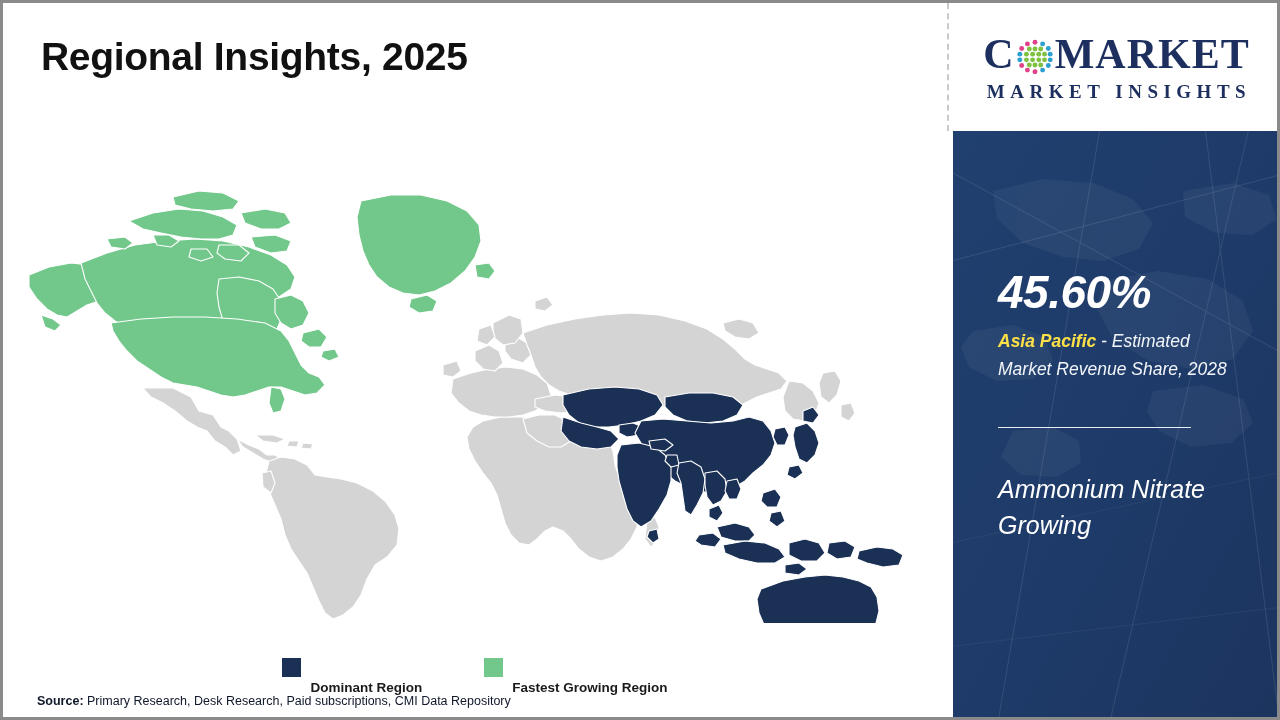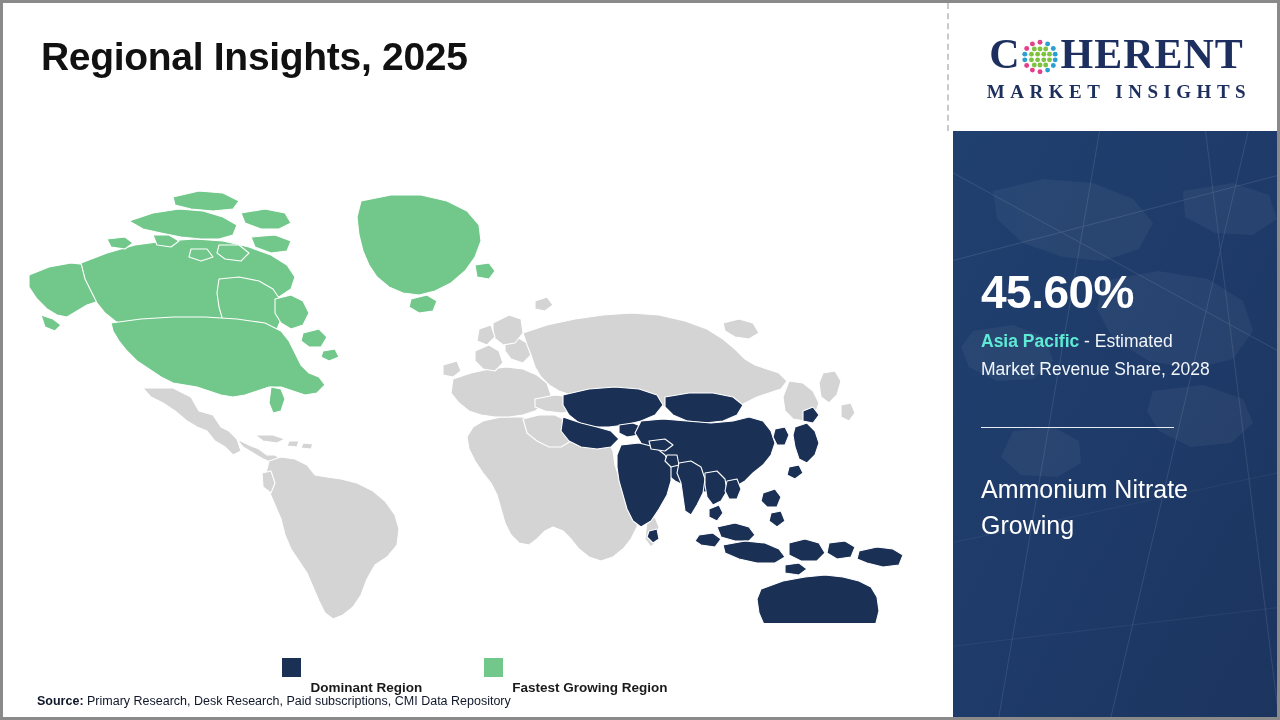--- a/index.html
+++ b/index.html
@@ -99,33 +99,34 @@
   #info-panel{
     position:absolute;left:0;top:128px;width:327px;height:586px;
     background:#1e3a68;
     overflow:hidden;
   }
   #info-bg{
     position:absolute;left:0;top:0;width:327px;height:586px;
     opacity:1;
   }
   #info-content{
-    position:absolute;left:28px;top:0;width:250px;height:586px;
+    position:absolute;left:45px;top:0;width:250px;height:586px;
     z-index:3;
+    font-style:italic;
   }
   #share-value{
     position:absolute;left:0;top:138px;
     font-size:46px;font-weight:bold;color:#ffffff;
     letter-spacing:-0.5px;line-height:1;white-space:nowrap;
   }
   #share-desc{
     position:absolute;left:0;top:196px;width:235px;
     font-size:17.5px;color:#f2f5fa;line-height:1.60;
   }
-  #share-desc .region-name{font-weight:bold;color:#5eead4;text-align:center;}
+  #share-desc .region-name{font-weight:bold;color:#fde047;text-align:center;}
   #panel-rule{
     position:absolute;left:0;top:296px;width:193px;height:0;
     border-top:1.6px solid #e8edf5;
   }
   #market-name{
     position:absolute;left:0;top:340px;width:240px;
     font-size:25px;color:#ffffff;line-height:1.45;font-weight:400;
   }
 </style>
 </head>
@@ -315,21 +316,21 @@
               <circle cx="14" cy="28.5" r="2.6" fill="#7fc241"></circle>
               <circle cx="20" cy="28.5" r="2.6" fill="#7fc241"></circle>
               <circle cx="26" cy="28.5" r="2.6" fill="#7fc241"></circle>
               <circle cx="34" cy="29" r="2.6" fill="#2a9fd0"></circle>
               <circle cx="12" cy="33.8" r="2.6" fill="#e0418a"></circle>
               <circle cx="28" cy="33.8" r="2.6" fill="#2a9fd0"></circle>
               <circle cx="20" cy="35.5" r="2.6" fill="#e0418a"></circle>
             </g>
           </svg>
         </span>
-        <span>HERENT</span>
+        <span>MARKET</span>
       </div>
       <div id="logo-bottom">MARKET INSIGHTS</div>
     </div>
 
     <div id="info-panel">
 
       <svg id="info-bg" viewBox="0 0 327 586" preserveAspectRatio="none" xmlns="http://www.w3.org/2000/svg">
         <defs>
           <linearGradient id="panelGrad" x1="0" y1="0" x2="1" y2="1">
             <stop offset="0%" stop-color="#20406f"></stop>

